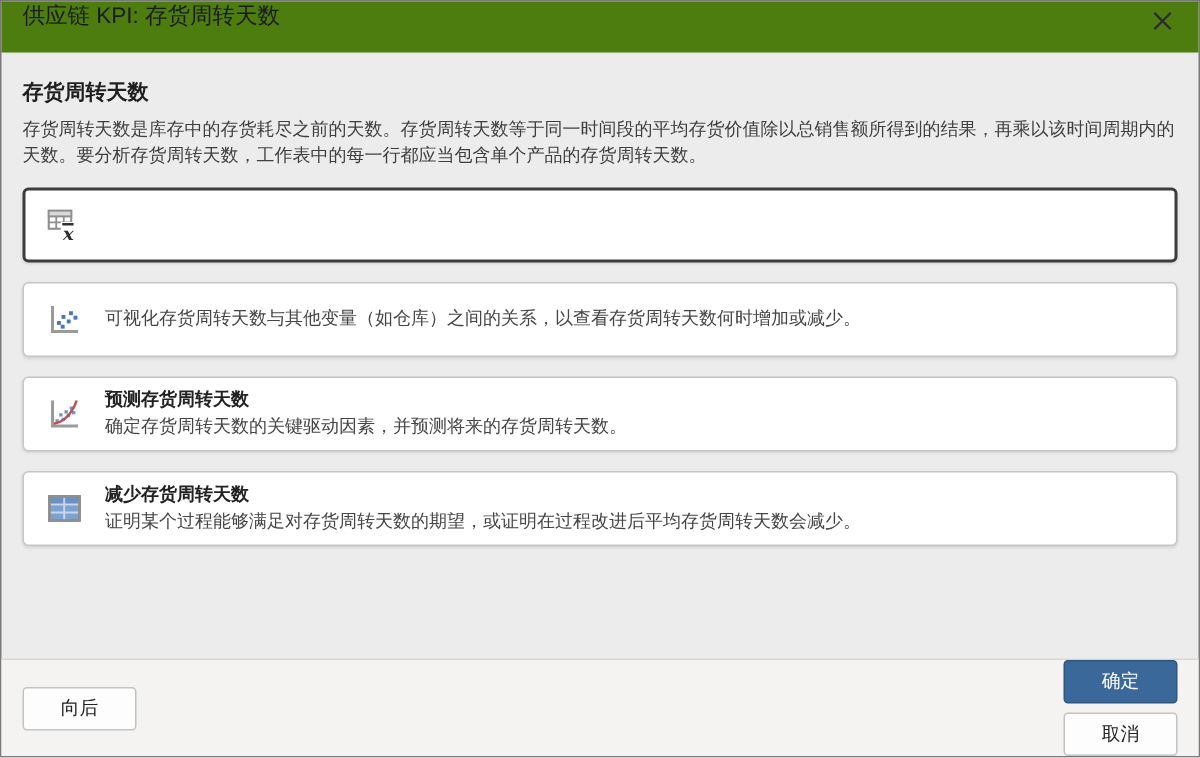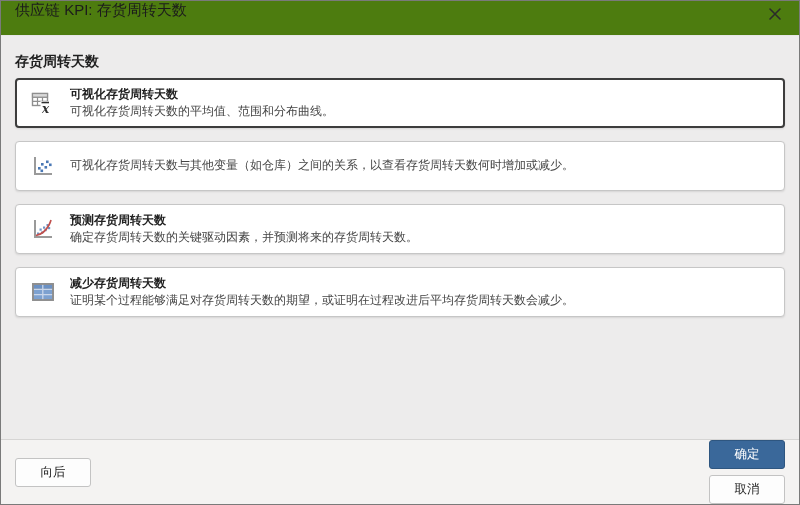--- a/index.html
+++ b/index.html
@@ -105,36 +105,33 @@
       <span>
         <svg width="14" height="14" viewBox="0 0 14 14">
           <path d="M2 2 L12 12 M12 2 L2 12" stroke="#2b2b2b" stroke-width="1.6" fill="none" stroke-linecap="round"></path>
         </svg>
       </span>
     </button>
   </div>
 
   <div class="content">
     <div class="heading">存货周转天数</div>
+    <div class="desc">存货周转天数是库存中的存货耗尽之前的天数。存货周转天数等于同一时间段的平均存货价值除以总销售额所得到的结果，再乘以该时间周期内的天数。要分析存货周转天数，工作表中的每一行都应当包含单个产品的存货周转天数。</div>
     <div class="options" id="options">
         <div class="option-card selected">
     <span class="opt-icon">
             <svg width="26" height="26" viewBox="0 0 26 26">
               <rect x="2.5" y="3.5" width="15" height="12" fill="#ffffff" stroke="#8f8f8f" stroke-width="1.4"></rect>
               <path d="M2.5 7.2 H17.5 M2.5 11.3 H17.5 M7.5 3.5 V15.5 M12.5 3.5 V15.5" stroke="#8f8f8f" stroke-width="1.2" fill="none"></path>
               <rect x="2.5" y="3.5" width="15" height="3.7" fill="#d9d9d9" stroke="#8f8f8f" stroke-width="1.2"></rect>
               <rect x="10.5" y="11" width="12" height="13" fill="#ffffff"></rect>
               <text x="12" y="23" font-size="12" font-weight="bold" fill="#2f2f2f" font-family="DejaVu Serif, serif" font-style="italic">x</text>
               <path d="M11.5 12.5 H19" stroke="#2f2f2f" stroke-width="1.6"></path>
             </svg>
           </span>
-    <span class="opt-text">
-      <span class="opt-title">可视化存货周转天数</span>
-      <span class="opt-desc">可视化存货周转天数的平均值、范围和分布曲线。</span>
-    </span>
   </div>
         <div class="option-card">
     <span class="opt-icon">
             <svg width="26" height="26" viewBox="0 0 26 26">
               <path d="M5 4 V21 H22" stroke="#9a9a9a" stroke-width="2" fill="none"></path>
               <rect x="8" y="14" width="2.6" height="2.6" fill="#4a78b5"></rect>
               <rect x="11" y="10" width="2.6" height="2.6" fill="#4a78b5"></rect>
               <rect x="10.5" y="16.5" width="2.6" height="2.6" fill="#4a78b5"></rect>
               <rect x="14.5" y="13" width="2.6" height="2.6" fill="#4a78b5"></rect>
               <rect x="16" y="7.5" width="2.6" height="2.6" fill="#4a78b5"></rect>

